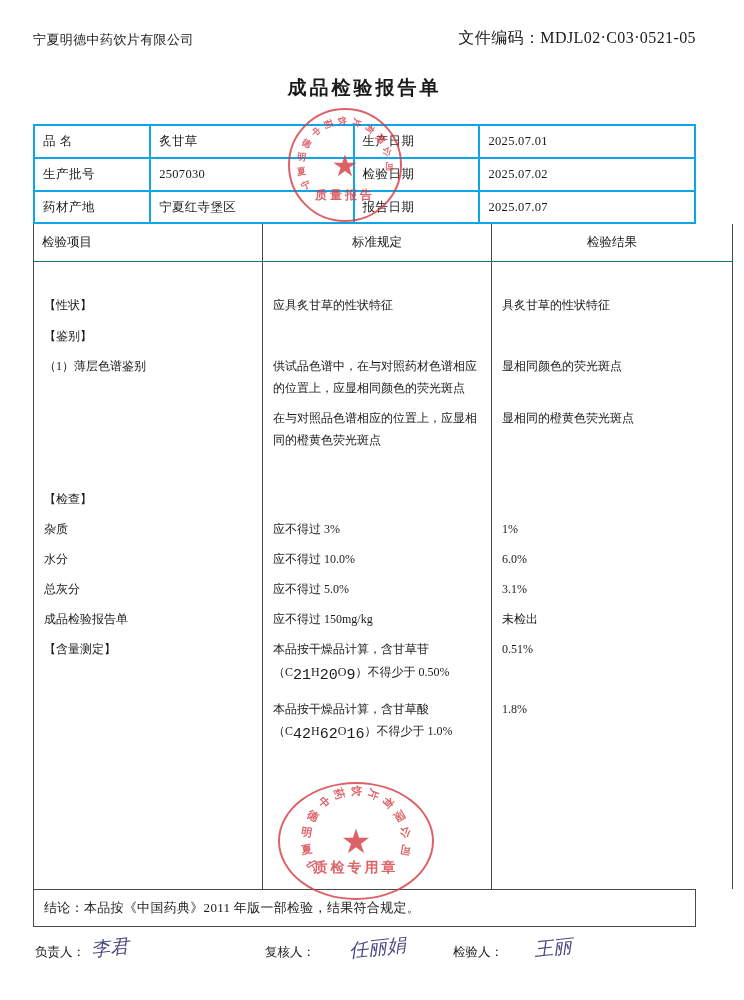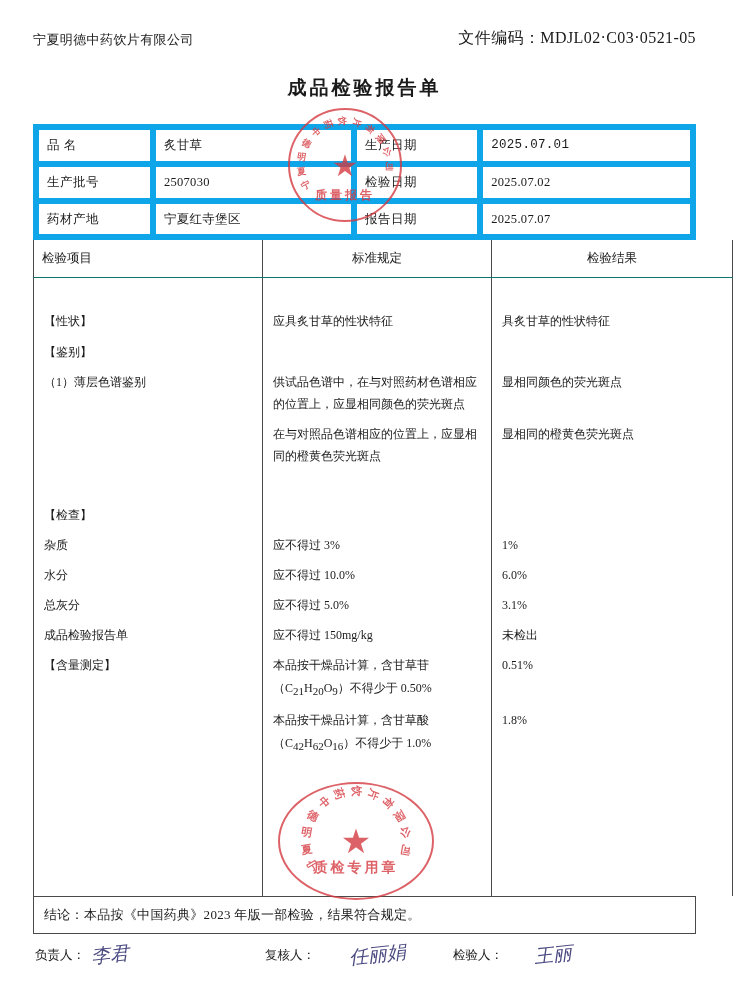--- a/index.html
+++ b/index.html
@@ -47,21 +47,21 @@
     font-family: "Liberation Serif", "DejaVu Serif", serif;
   }
   
   table.main {
     width: 100%;
     border-collapse: collapse;
     table-layout: fixed;
     font-size: 12.5px;
   }
   table.main td {
-    border: 6px solid #0ea5e9;
+    border: 2px solid #0ea5e9;
     padding: 6px 8px;
     vertical-align: middle;
     line-height: 1.5;
   }
   .lbl {
     width: 78px;
     text-align: left;
     letter-spacing: 0.5px;
     white-space: nowrap;
   }
@@ -69,21 +69,21 @@
     display: flex;
     justify-content: space-between;
     width: 62px;
   }
   .val {
     letter-spacing: 0.3px;
   }
   td.c-name-lbl { width: 78px; }
   td.c-name-val { width: 150px; }
   td.c-date-lbl { width: 86px; }
-  td.c-date-val { width: 160px; font-family: Liberation Mono, monospace; }
+  td.c-date-val { width: 160px; }
   .reportno-label { width: 78px; }
   .reportno-value { text-align: left; padding-left: 30px; }
   
   table.items {
     width: 100%;
     border-collapse: collapse;
     table-layout: fixed;
     font-size: 12px;
     border-top: none;
   }
@@ -98,39 +98,39 @@
     border-bottom: 1px solid #0f766e;
     text-align: center;
     padding: 7px 8px;
     font-size: 12.5px;
   }
   table.items tr.head td.col-item { text-align: left; }
   .col-item { width: 212px; }
   .col-std  { width: 212px; }
   .col-res  { width: 224px; }
   .spacer td { height: 20px; }
-  .sub { font-size: 11px; vertical-align: sub; }
+  .sub { font-size: 15px; vertical-align: sub; font-family: Liberation Mono, monospace; }
   
   .concl {
     border: 1px solid #4a4a4a;
     border-top: 1px solid #4a4a4a;
     padding: 9px 10px;
     font-size: 13px;
     letter-spacing: 0.3px;
   }
   .sign-row {
     display: flex;
     margin-top: 8px;
     font-size: 12.5px;
     padding: 0 2px;
     position: relative;
   }
   .sign-cell {
     display: flex;
-    align-items: center;
+    align-items: flex-end;
   }
   .sign-cell .sig {
     font-family: "Liberation Serif", serif;
     font-style: italic;
     font-size: 19px;
     color: #2b2b6b;
     margin-left: 6px;
     transform: rotate(-6deg);
     opacity: 0.85;
     white-space: nowrap;
@@ -314,21 +314,21 @@
       <td class="col-res">1.8%</td>
     </tr>
     <tr class="spacer">
           <td style="height:128px"></td>
           <td></td>
           <td></td>
         </tr>
   </tbody>
     </table>
 
-  <div class="concl">结论：本品按《中国药典》2023 年版一部检验，结果符合规定。</div>
+  <div class="concl">结论：本品按《中国药典》2011 年版一部检验，结果符合规定。</div>
 
   <div class="sign-row">
     <div class="sign-cell sc1">
       <span>负责人：</span>
       <span class="sig">李君 </span>
     </div>
     <div class="sign-cell sc2">
       <span>复核人：</span>
       <span class="sig">任丽娟</span>
     </div>

